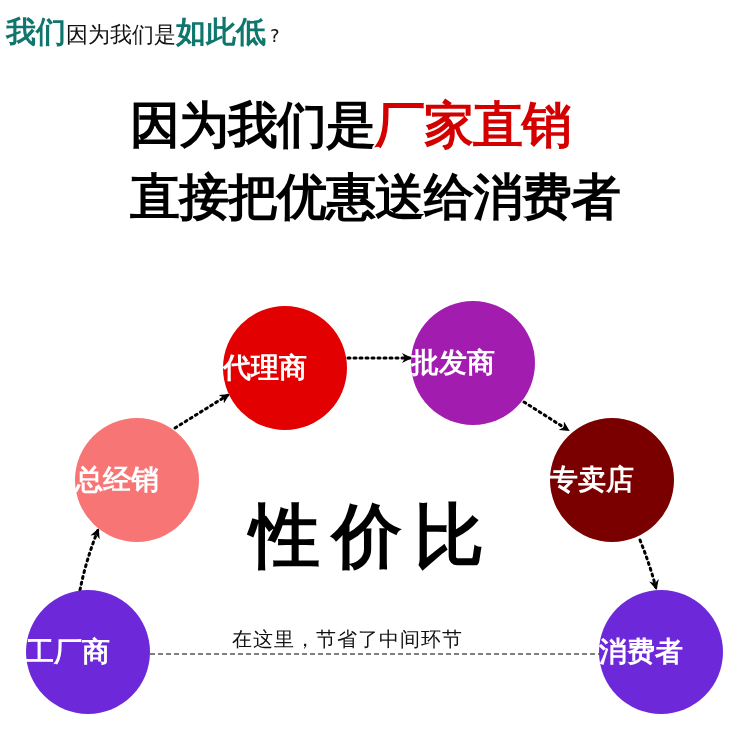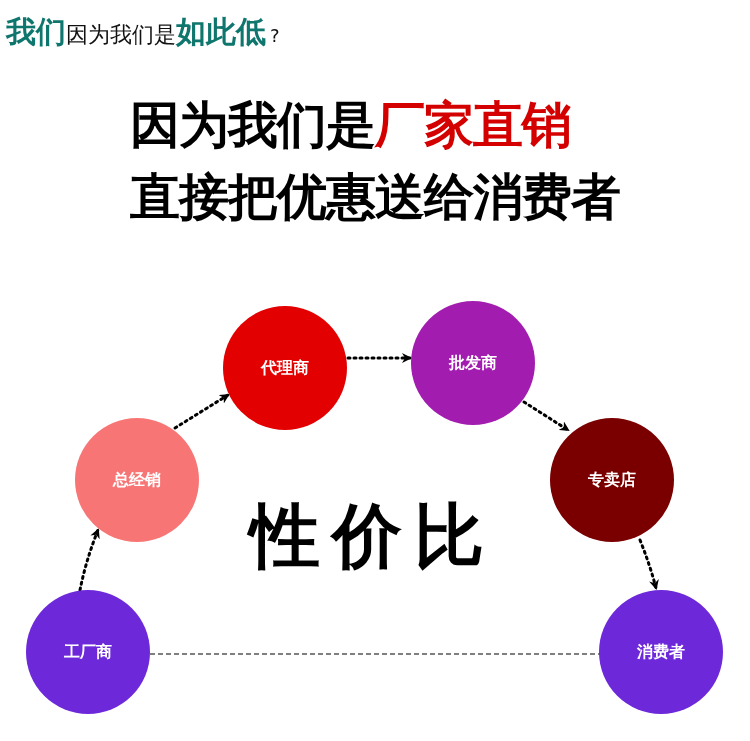--- a/index.html
+++ b/index.html
@@ -8,22 +8,22 @@
   .abs { position:absolute; }
   .headline { left:6px; top:12px; white-space:nowrap; }
   .headline .red { color:#0f766e; font-weight:bold; font-size:30px; }
   .headline .black { color:#111; font-size:22px; }
   .headline .q { color:#111; font-size:18px; margin-left:4px; }
   .slogan { left:122px; font-size:50px; font-weight:bold; color:#000; white-space:nowrap; letter-spacing:-1px;margin-left:8px; }
   .slogan .red { color:#d40000; }
   .line1 { top:92px; }
   .line2 { top:164px;text-align:right; }
   .circle { position:absolute; width:124px; height:124px; border-radius:50%;
-            display:flex; align-items:center; justify-content:center;
-            color:#fff; font-weight:bold; font-size:16px; }
+            display:flex; align-items:center; justify-content:flex-start;
+            color:#fff; font-weight:bold; font-size:28px; }
   .center-title { left:250px; top:490px; font-size:70px; font-weight:bold; color:#000; letter-spacing:12px; white-space:nowrap; }
   .note { left:232px; top:624px; font-size:20px; color:#111; line-height:30px; white-space:nowrap; letter-spacing:1px; }
   svg.conn { position:absolute; left:0; top:0; }
 </style>
 </head>
 <body>
 
 <div class="abs headline">
   <span class="red">我们</span><span class="black">因为我们是</span><span class="red">如此低</span><span class="q">?</span>
 </div>
@@ -64,13 +64,14 @@
 <div class="circle" style="left:550px;top:418px;background:#7a0000;">
     <span>专卖店</span>
   </div>
 <div class="circle" style="left:599px;top:590px;background:#6d28d9;">
     <span>消费者</span>
   </div>
 
 <div class="abs center-title">性价比</div>
 
 <div class="abs note">
+  <div>在这里，节省了中间环节</div>
 </div>
 
 </body></html>

